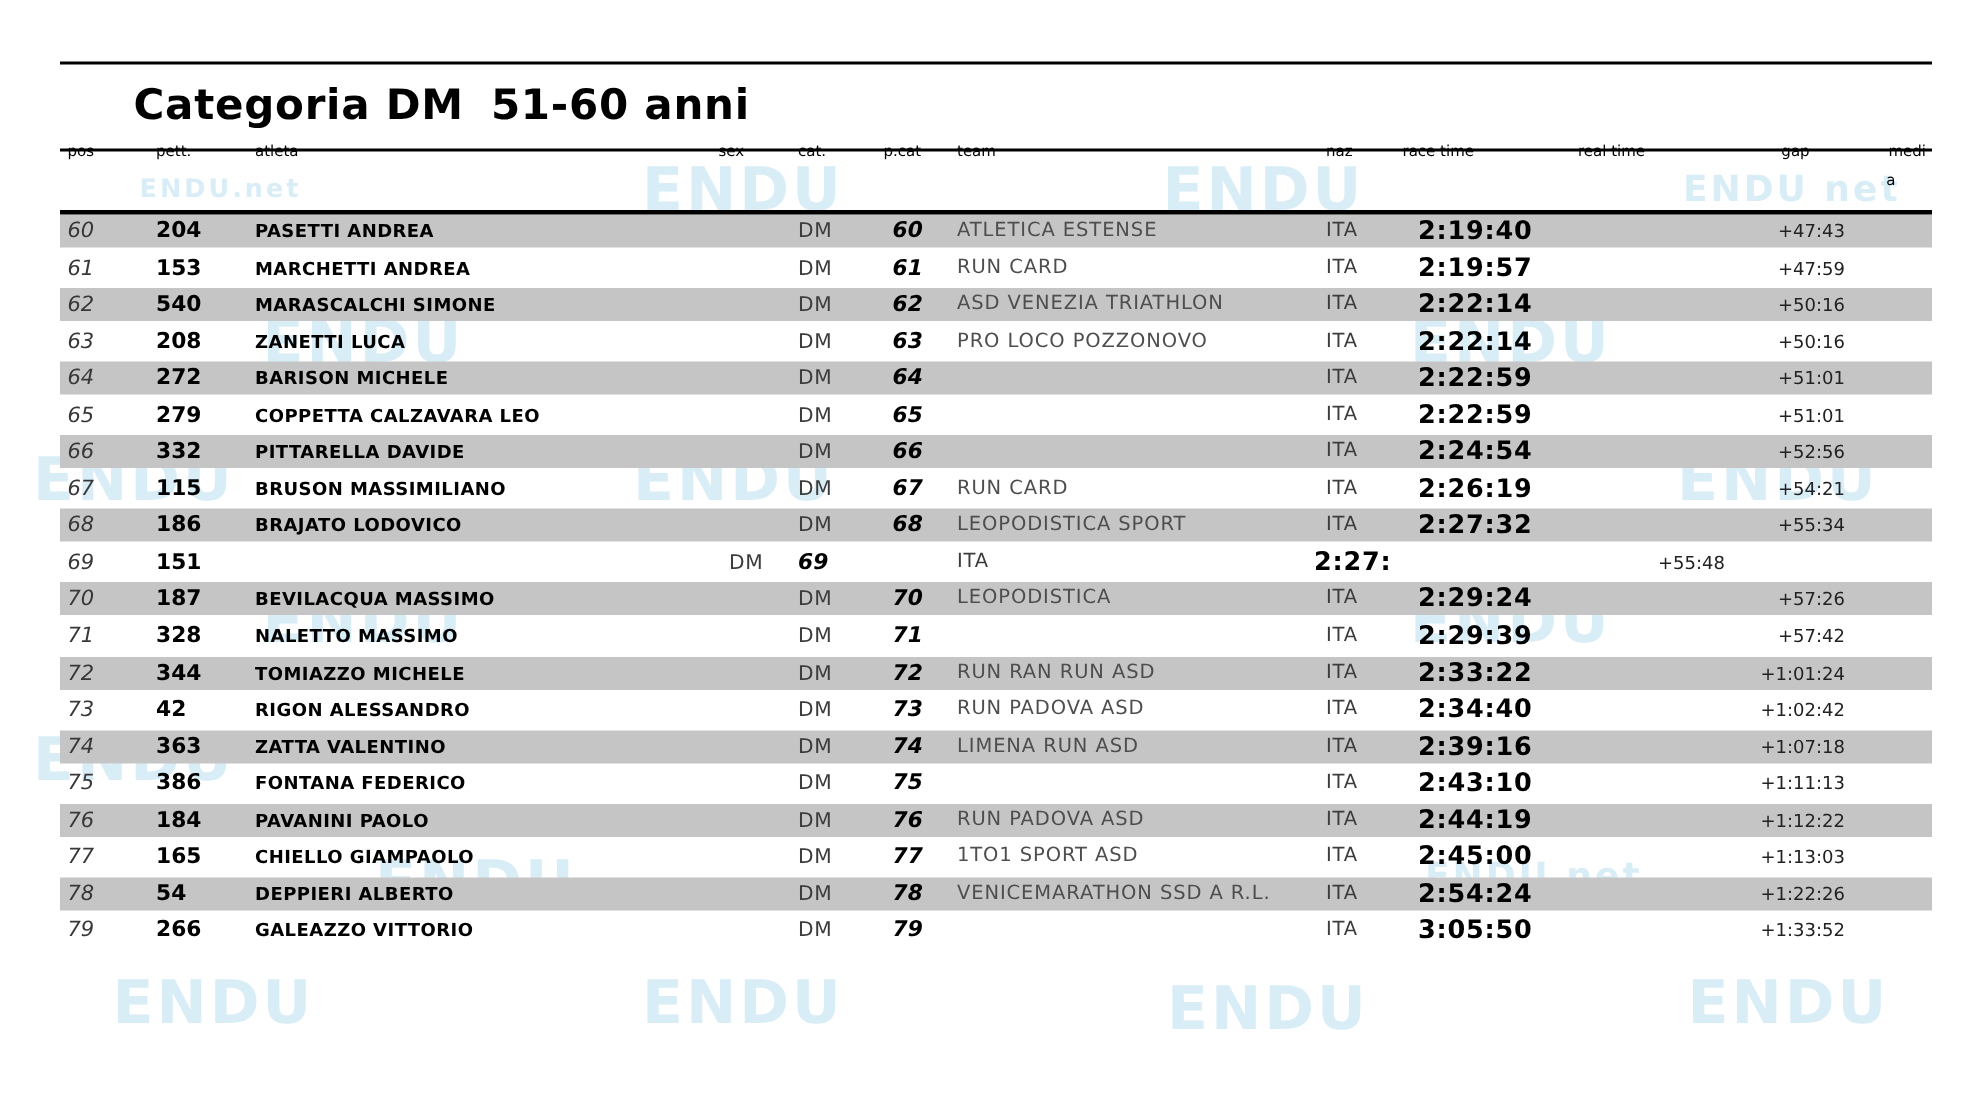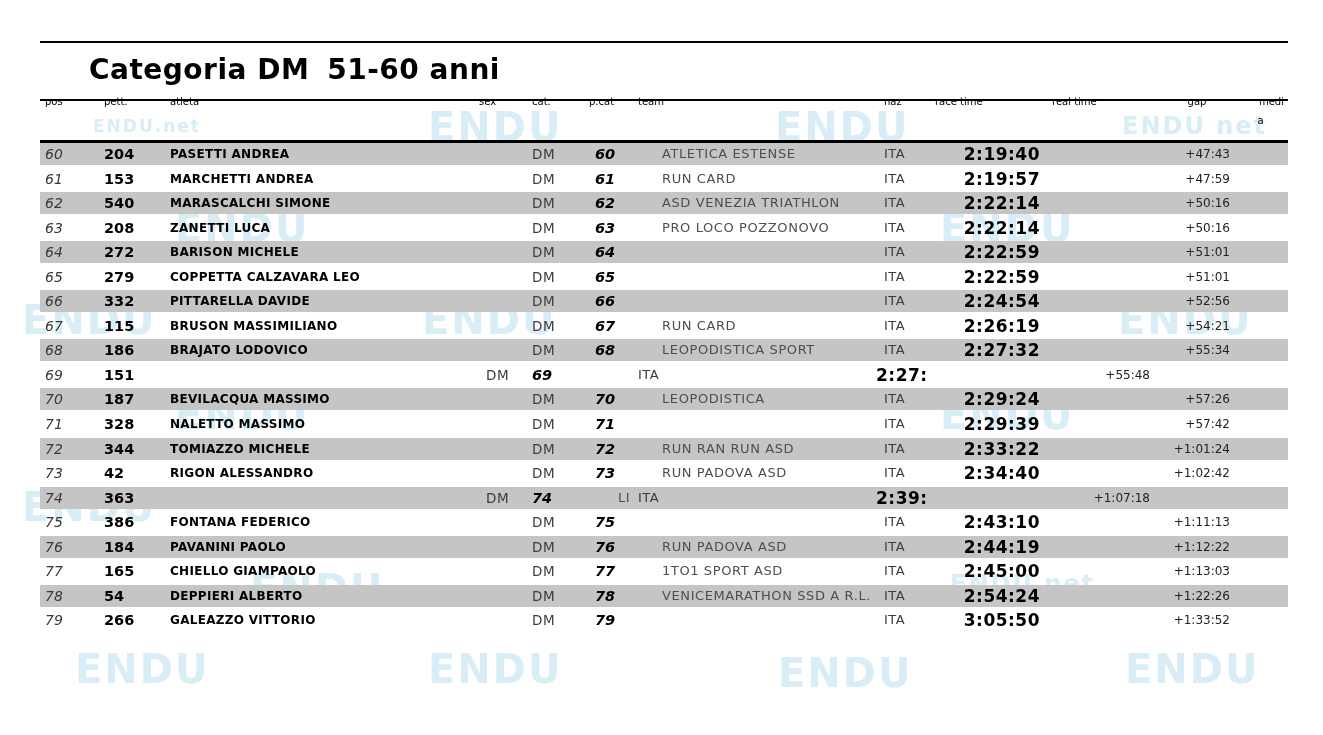--- a/index.html
+++ b/index.html
@@ -62,23 +62,23 @@
   #results-rows .trow{height:22px;margin-bottom:2.55px;}
   #results-rows .trow.gray{background:#c5c5c5;}
   #results-rows .trow.white{background:transparent;}
   .cell{overflow:hidden;white-space:nowrap;line-height:22px;}
   .col-pos{font-style:italic;font-size:14px;color:#383838;padding-left:5px;}
   .col-pett{font-weight:bold;font-size:14.5px;color:#000;padding-left:4px;}
   .col-atleta{font-weight:bold;font-size:12px;color:#000;padding-left:4px;letter-spacing:0.3px;}
   .col-sex{font-size:13px;color:#3c3c3c;}
   .col-cat{font-size:13.5px;color:#3c3c3c;padding-left:9px;letter-spacing:0.5px;}
   .col-pcat{font-weight:bold;font-style:italic;font-size:14.5px;color:#000;padding-left:9px;}
-  .col-team{font-size:13px;color:#4e4e4e;padding-left:8px;letter-spacing:0.6px;margin-left:24px;}
+  .col-team{font-size:13px;color:#4e4e4e;padding-left:8px;letter-spacing:0.6px;}
   .col-naz{font-size:13px;color:#3c3c3c;padding-left:8px;letter-spacing:0.5px;}
-  .col-race{font-weight:bold;font-size:17px;color:#000;text-align:right;padding-right:1px;letter-spacing:0.5px;}
+  .col-race{font-weight:bold;font-size:17px;color:#000;text-align:center;padding-right:1px;letter-spacing:0.5px;}
   .col-real{font-size:13px;color:#3c3c3c;}
   .col-gap{font-size:12px;color:#222;text-align:right;padding-right:7px;}
   .col-media{font-size:12px;color:#222;text-align:center;}
 </style>
 </head>
 <body>
 
 <div id="page">
 
   <div id="wm-layer">
@@ -324,20 +324,21 @@
         <div class="cell col-team">RUN PADOVA ASD</div>
         <div class="cell col-naz">ITA</div>
         <div class="cell col-race">2:34:40</div>
         <div class="cell col-real"></div>
         <div class="cell col-gap">+1:02:42</div>
         <div class="cell col-media"></div>
       </div>
       <div class="trow gray">
         <div class="cell col-pos">74</div>
         <div class="cell col-pett">363</div>
+        <div class="cell col-atleta">ZATTA VALENTINO</div>
         <div class="cell col-sex"></div>
         <div class="cell col-cat">DM</div>
         <div class="cell col-pcat">74</div>
         <div class="cell col-team">LIMENA RUN ASD</div>
         <div class="cell col-naz">ITA</div>
         <div class="cell col-race">2:39:16</div>
         <div class="cell col-real"></div>
         <div class="cell col-gap">+1:07:18</div>
         <div class="cell col-media"></div>
       </div>

